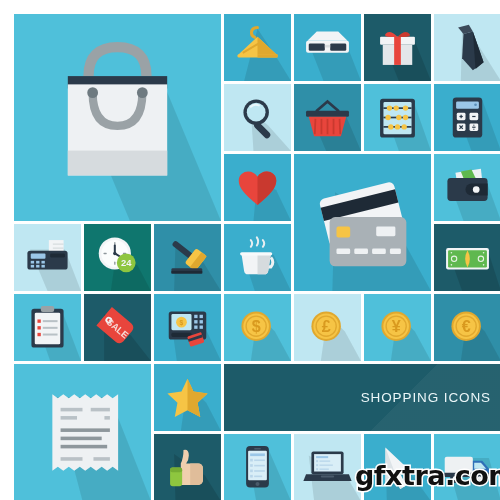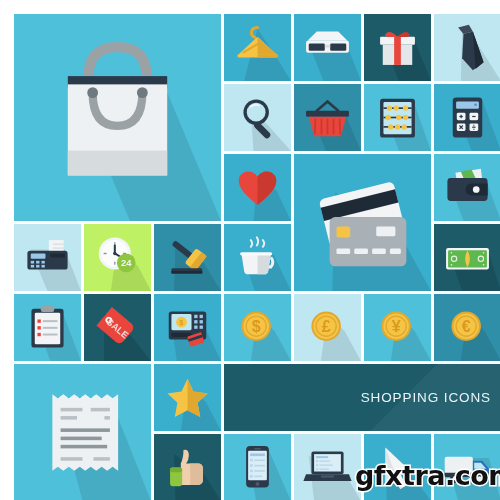--- a/index.html
+++ b/index.html
@@ -224,21 +224,21 @@
     <rect x="25" y="55" width="5" height="4"></rect>
             <rect x="33" y="55" width="5" height="4"></rect>
             <rect x="41" y="55" width="5" height="4"></rect>
     <rect x="25" y="61" width="5" height="4"></rect>
             <rect x="33" y="61" width="5" height="4"></rect>
             <rect x="41" y="61" width="5" height="4"></rect>
   </g>
   <rect x="54" y="44" width="22" height="6" rx="2" fill="#1e2a36"></rect>
         </svg>
       </div>
-      <div class="tile" title="24 Hour Clock" style="left: 84px; top: 224px; width: 67px; height: 67px; background: #bef264;">
+      <div class="tile" title="24 Hour Clock" style="left: 84px; top: 224px; width: 67px; height: 67px; background: #0f766e;">
         <svg class="art" viewBox="0 0 100 100" preserveAspectRatio="xMidYMid meet">
   <path d="M48 44 L80 62 L100 100 L40 100 Z" fill="rgba(0,0,0,0.10)"></path>
   <circle cx="46" cy="44" r="24" fill="#f2f4f6"></circle>
   <circle cx="46" cy="44" r="20" fill="#fbfdfd"></circle>
   <g stroke="#8e979c" stroke-width="2" stroke-linecap="round">
     <line x1="46" y1="28" x2="46" y2="31"></line>
     <line x1="62" y1="44" x2="59" y2="44"></line>
     <line x1="46" y1="60" x2="46" y2="57"></line>
     <line x1="30" y1="44" x2="33" y2="44"></line>
   </g>

